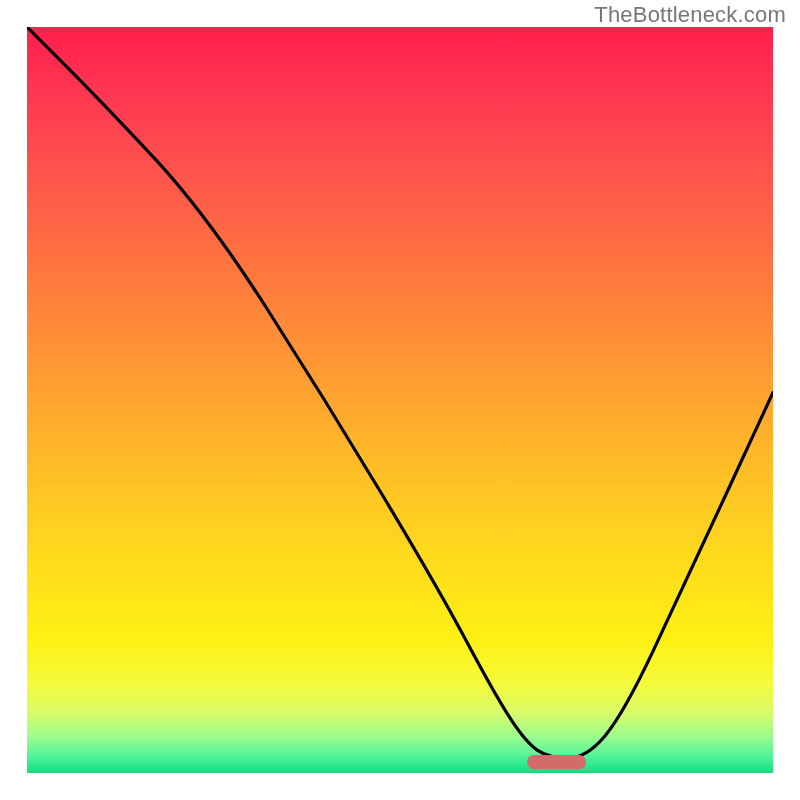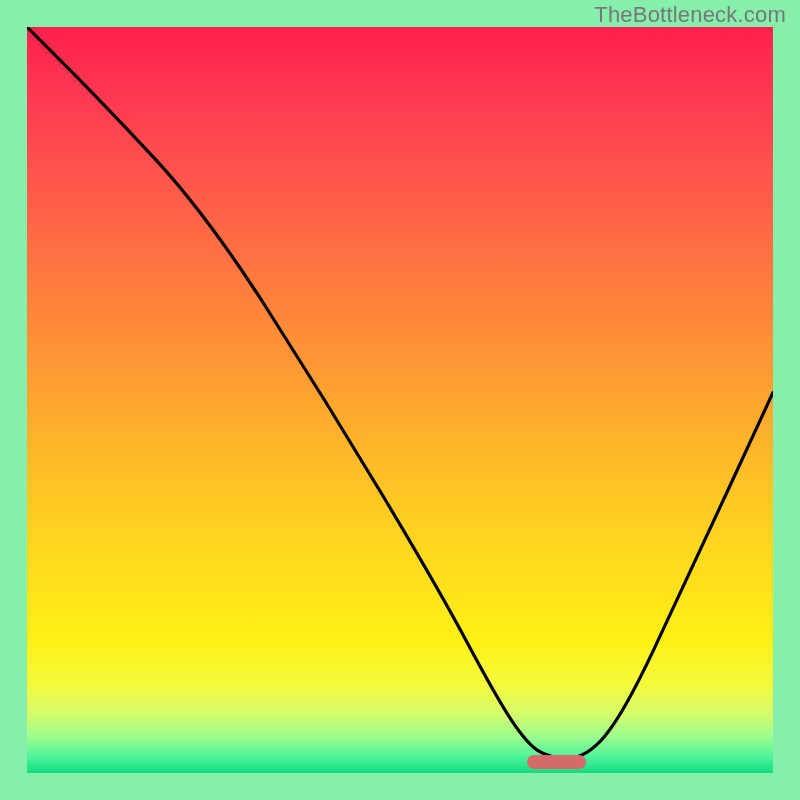--- a/index.html
+++ b/index.html
@@ -8,21 +8,21 @@
     width: 800px;
     height: 800px;
     background: #000;
     overflow: hidden;
     font-family: Arial, Helvetica, sans-serif;
   }
   .container {
     position: relative;
     width: 800px;
     height: 800px;
-    background: #86efac;
+    background: #ffffff;
   }
   .watermark {
     position: absolute;
     top: 2px;
     right: 14px;
     color: #777;
     font-size: 22px;
     font-weight: 500;
     letter-spacing: 0.2px;
     z-index: 10;

